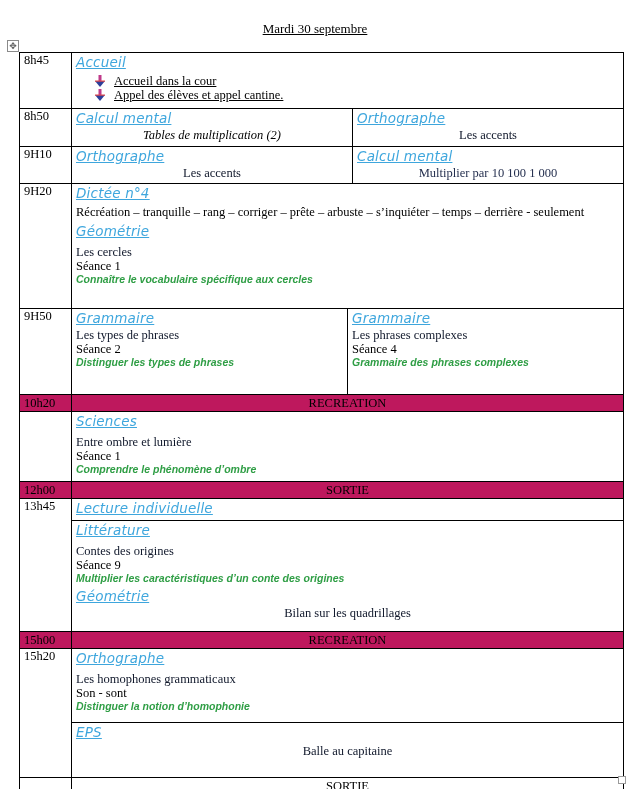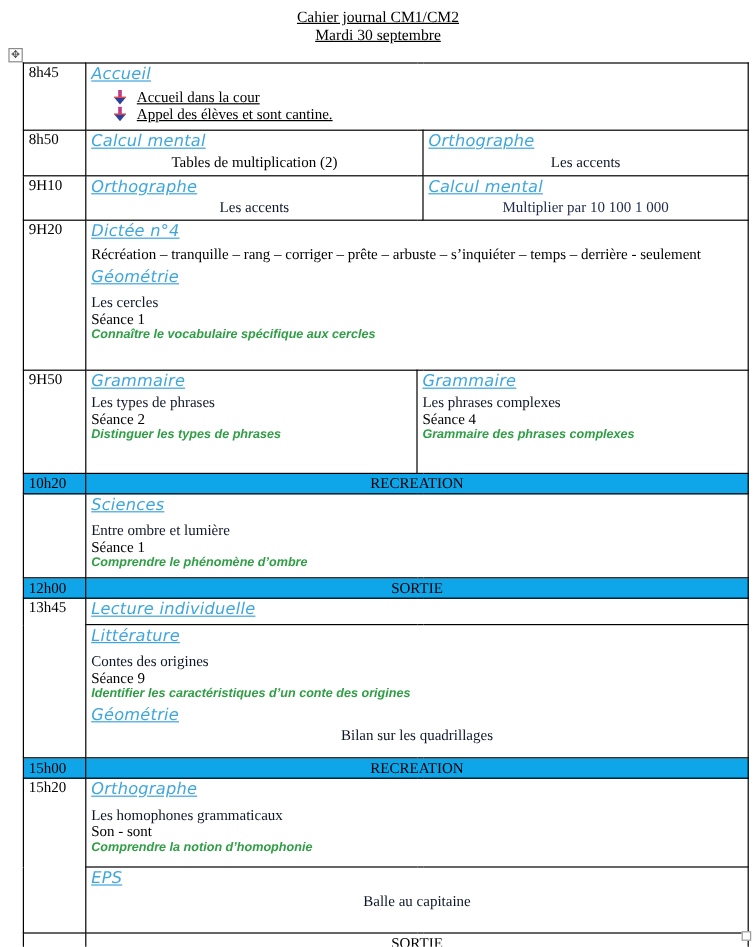--- a/index.html
+++ b/index.html
@@ -17,33 +17,33 @@
                   border-collapse:collapse; table-layout:fixed; font-size:12.5px; }
   table.journal td { border:1.5px solid #000; vertical-align:top; padding:0 4px; line-height:14px; }
   td.time { width:44px; padding-top:3px; }
   .subject { font-family:"DejaVu Sans", sans-serif; font-style:italic; color:#3ea6dd;
              text-decoration:underline; font-size:13.5px; line-height:19px;
              letter-spacing:0.2px; }
   .center { text-align:center; }
   .red { color:#0f172a; }
   .green { font-family:Liberation Sans, sans-serif; font-weight:bold; font-style:italic;
            color:#2f9e45; font-size:10.5px; line-height:13px; }
-  .italic { }
+  .italic { font-style:italic; }
   .blue-dark { color:#1f2a4a; }
-  tr.orange td { background:#0ea5e9; }
+  tr.orange td { background:#be185d; }
   .bullet-list { list-style:none; margin:2px 0 0 0; padding:0 0 0 18px; }
   .bullet-list li { position:relative; padding-left:20px; line-height:14px;text-decoration:underline; }
   .arrow { position:absolute; left:0; top:0; width:12px; height:14px; }
   .gap { height:4px; }
 </style>
 </head>
 <body>
 
 <div class="title-block">
-  <span>Cahier journal CM1/CM2</span><br>
+  <br>
   <span>Mardi 30 septembre</span>
 </div>
 
 <div class="move-handle">✥</div>
 
 <table class="journal">
   <colgroup>
     <col style="width:52px">
     <col style="width:276px">
     <col style="width:5px">
@@ -63,21 +63,21 @@
             <rect x="1" y="6.5" width="10" height="1.2" fill="#e24a4a"></rect>
           </svg>
           <span>Accueil dans la cour</span>
         </li>
         <li>
           <svg class="arrow" viewBox="0 0 12 14">
             <rect x="4.5" y="1" width="3" height="7" fill="#c03a8a"></rect>
             <polygon points="1,7 11,7 6,13" fill="#2c3f9a"></polygon>
             <rect x="1" y="6.5" width="10" height="1.2" fill="#e24a4a"></rect>
           </svg>
-          <span>Appel des élèves et sont cantine.</span>
+          <span>Appel des élèves et appel cantine.</span>
         </li>
       </ul>
     </td>
   </tr>
 
   <tr style="height:38px">
     <td class="time">8h50</td>
     <td colspan="2">
       <div class="subject">Calcul mental</div>
       <div class="center italic">Tables de multiplication (2)</div>
@@ -155,39 +155,39 @@
     <td colspan="3">
       <div class="subject">Lecture individuelle</div>
     </td>
   </tr>
   <tr style="height:111px">
     <td colspan="3">
       <div class="subject">Littérature</div>
       <div class="gap"></div>
       <div class="red">Contes des origines</div>
       <div>Séance 9</div>
-      <div class="green">Identifier les caractéristiques d’un conte des origines</div>
+      <div class="green">Multiplier les caractéristiques d’un conte des origines</div>
       <div class="subject" style="margin-top:2px">Géométrie</div>
       <div class="center red">Bilan sur les quadrillages</div>
     </td>
   </tr>
 
   <tr class="orange" style="height:17px">
     <td class="time" style="padding-top:1px">15h00</td>
     <td colspan="3" class="center" style="padding-top:1px">RECREATION</td>
   </tr>
 
   <tr style="height:74px">
     <td class="time" rowspan="2">15h20</td>
     <td colspan="3">
       <div class="subject">Orthographe</div>
       <div class="gap"></div>
       <div class="red">Les homophones grammaticaux</div>
       <div>Son - sont</div>
-      <div class="green">Comprendre la notion d’homophonie</div>
+      <div class="green">Distinguer la notion d’homophonie</div>
     </td>
   </tr>
   <tr style="height:55px">
     <td colspan="3">
       <div class="subject">EPS</div>
       <div class="center red" style="padding-top:2px">Balle au capitaine</div>
     </td>
   </tr>
 
   <tr style="height:16px">

